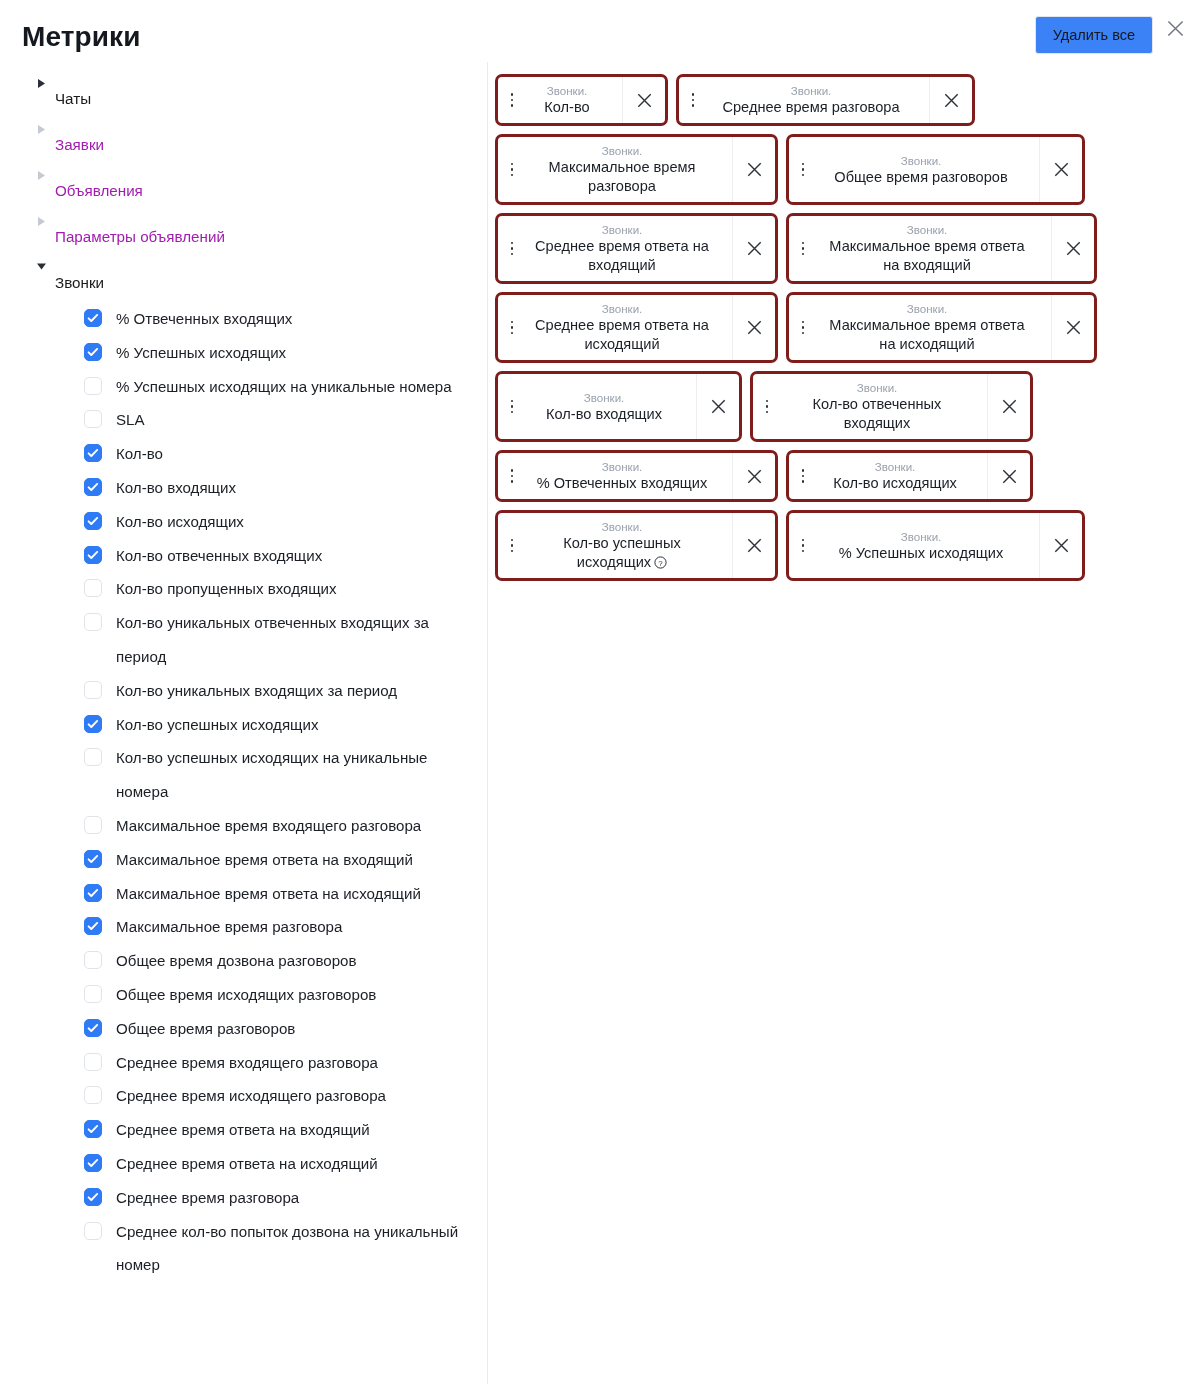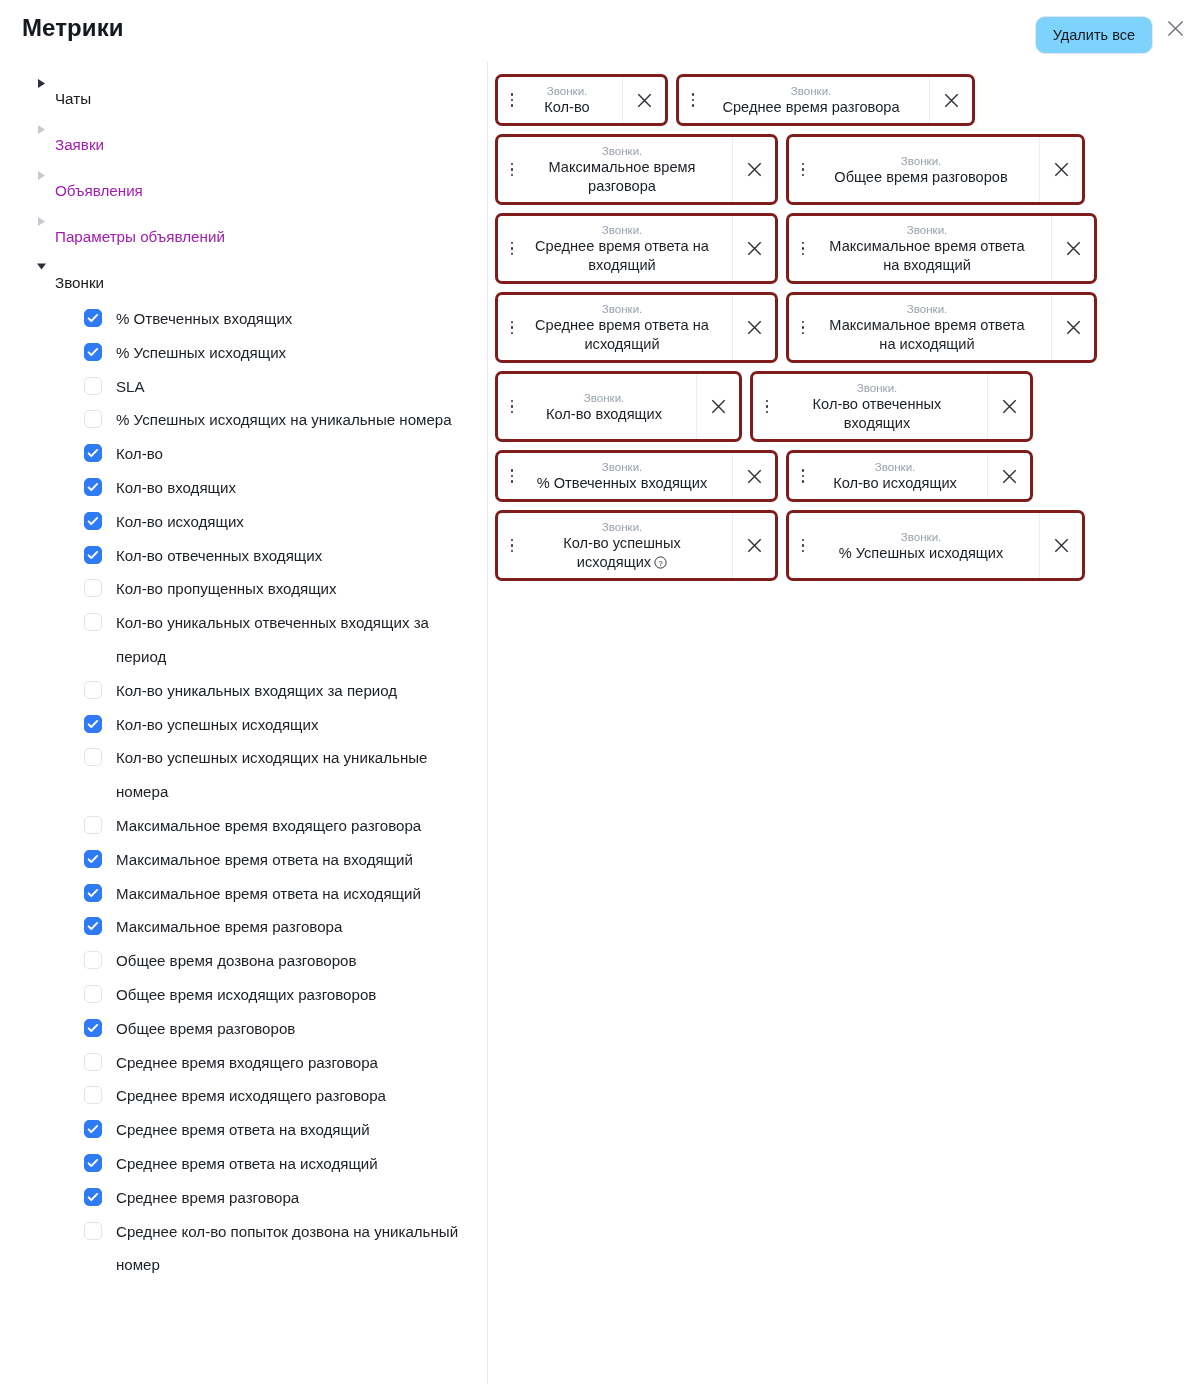--- a/index.html
+++ b/index.html
@@ -12,30 +12,30 @@
     overflow: hidden;
   }
 
   #root { position: relative; width: 1200px; height: 1384px; }
 
   
   .header {
     position: absolute; top: 0; left: 0; width: 1200px; height: 70px;
   }
   .page-title {
-    position: absolute; left: 22px; top: 14px;
-    font-size: 24px; font-weight: bold; letter-spacing: .1px;
+    position: absolute; left: 22px; top: 21px;
+    font-size: 28px; font-weight: bold; letter-spacing: .1px;
     color: #14181f;
   }
   .clear-all-btn {
     position: absolute; right: 47px; top: 16px;
     height: 38px; padding: 0 17px;
-    background: #7dd3fc;
+    background: #3b82f6;
     border: 1px solid #e3e6ea;
-    border-radius: 10px;
+    border-radius: 3px;
     font-size: 14.5px; color: #14181f;
     font-family: "Liberation Sans", sans-serif;
     cursor: pointer;
     display: flex; align-items: center; justify-content: center;
     white-space: nowrap;
   }
   .close-x {
     position: absolute; right: 12px; top: 15px;
     width: 26px; height: 26px;
     display: flex; align-items: center; justify-content: center;
@@ -252,25 +252,25 @@
         <div class="cb-row checked">
           <span class="box">
             <svg width="12" height="12" viewBox="0 0 12 12">
               <path d="M1.6 6.3 L4.3 9 L10.2 2.9" stroke="#ffffff" stroke-width="1.9" fill="none" stroke-linecap="round" stroke-linejoin="round"></path>
             </svg>
           </span>
           <span class="cb-label">% Успешных исходящих</span>
         </div>
         <div class="cb-row">
           <span class="box"></span>
+          <span class="cb-label">% Успешных исходящих на уникальные номера</span>
+        </div>
+        <div class="cb-row">
+          <span class="box"></span>
           <span class="cb-label">SLA</span>
-        </div>
-        <div class="cb-row">
-          <span class="box"></span>
-          <span class="cb-label">% Успешных исходящих на уникальные номера</span>
         </div>
         <div class="cb-row checked">
           <span class="box">
             <svg width="12" height="12" viewBox="0 0 12 12">
               <path d="M1.6 6.3 L4.3 9 L10.2 2.9" stroke="#ffffff" stroke-width="1.9" fill="none" stroke-linecap="round" stroke-linejoin="round"></path>
             </svg>
           </span>
           <span class="cb-label">Кол-во</span>
         </div>
         <div class="cb-row checked">

